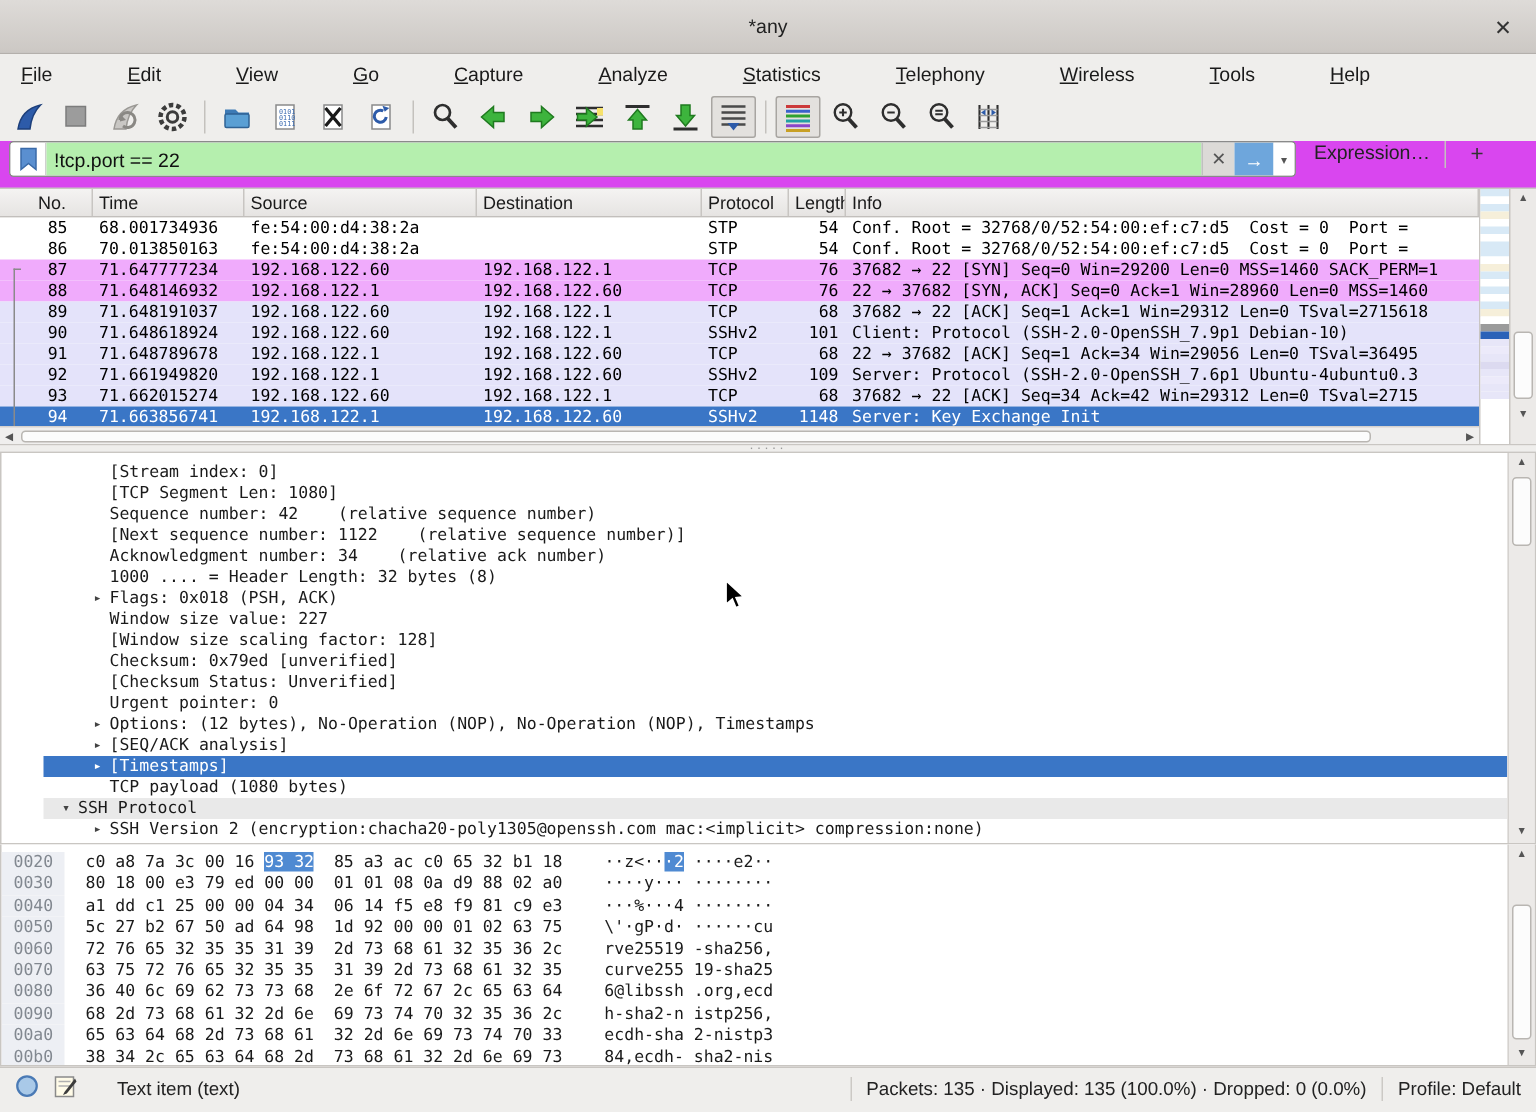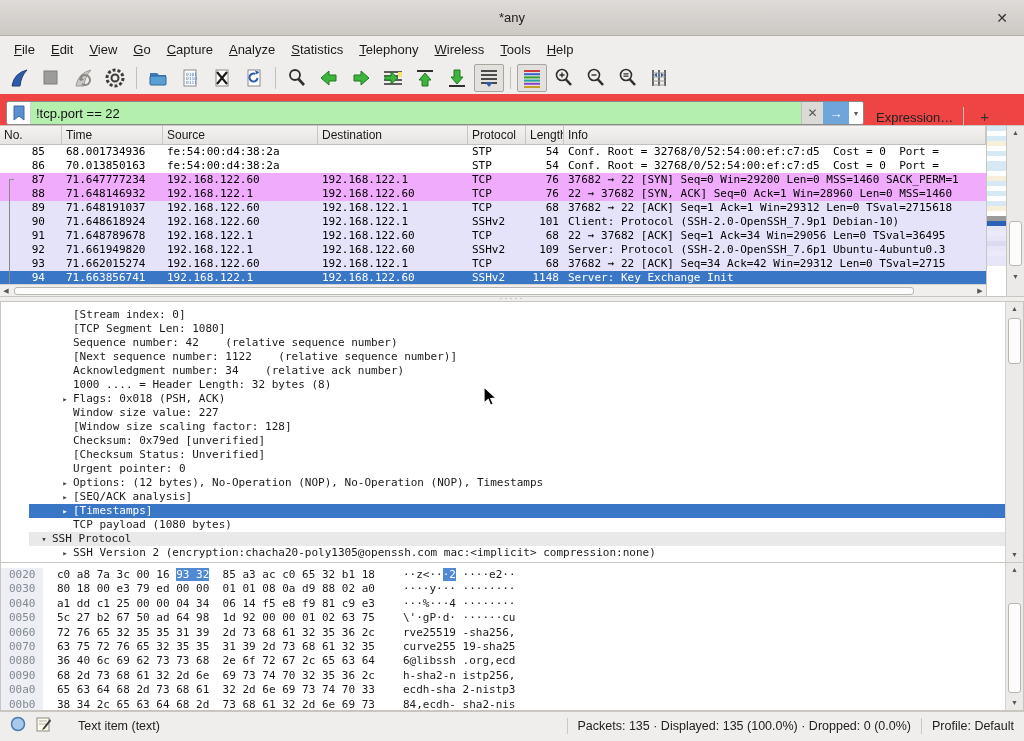--- a/index.html
+++ b/index.html
@@ -6,33 +6,33 @@
   html,body { width:1024px; height:741px; overflow:hidden; }
   body { font-family:"Liberation Sans","DejaVu Sans",sans-serif; font-size:13px; color:#1a1a1a; background:#efeeec; position:relative; }
   .mono { font-family:"DejaVu Sans Mono","Liberation Mono",monospace; }
 
   
   #titlebar { height:36px; background:linear-gradient(#dedbd8,#ccc8c4); border-bottom:1px solid #b4b0ac; display:flex; align-items:center; justify-content:center; position:relative; }
   #title-text { font-size:13px; color:#222; }
   #close-btn { position:absolute; right:12px; top:8px; width:20px; height:20px; text-align:center; line-height:20px; font-size:14px; color:#333; cursor:default; }
 
   
-  #menubar { height:26px; background:#efeeec; display:flex; align-items:center; padding-left:6px; }
+  #menubar { height:26px; background:#efeeec; display:flex; align-items:center; padding-left:6px;gap:34px; }
   .menu-item { padding:3px 8px; display:inline-block; }
   .menu-item::first-letter { text-decoration:underline; }
 
   
   #toolbar { height:32px; background:#efeeec; display:flex; align-items:center; padding-left:4px; gap:2px; }
   .tbtn { width:30px; height:28px; display:flex; align-items:center; justify-content:center; border:1px solid transparent; border-radius:2px; }
   .tbtn.pressed { background:#e3e1de; border:1px solid #a8a5a1; }
   .tsep { width:1px; height:22px; background:#c4c1bd; margin:0 4px; }
   .tbtn svg { display:block; }
 
   
-  #filterbar { height:32px; background:#ef4444; border-bottom:1px solid #c9c6c2; display:flex; align-items:flex-end; padding:0 6px; }
+  #filterbar { height:32px; background:#d946ef; border-bottom:1px solid #c9c6c2; display:flex; align-items:flex-start; padding:0 6px; }
   #filter-field { flex:0 0 858px; height:24px; border:1px solid #8a8a8a; border-radius:3px; background:#fff; display:flex; align-items:center; overflow:hidden; }
   #bookmark-btn { width:24px; height:22px; background:#fff; border-right:1px solid #d0d0d0; display:flex; align-items:center; justify-content:center; }
   #filter-input { flex:1; height:22px; background:#b5efae; border:none; outline:none; font-size:13px; padding-left:5px; color:#111; font-family:"Liberation Sans","DejaVu Sans",sans-serif; }
   #filter-clear { width:22px; height:22px; background:#dcdad7; color:#555; display:flex; align-items:center; justify-content:center; font-size:12px; border-left:1px solid #c0c0c0; }
   #filter-apply { width:26px; height:22px; background:#6ea6dc; display:flex; align-items:center; justify-content:center; color:#fff; font-size:13px; }
   #filter-drop { width:14px; height:22px; display:flex; align-items:center; justify-content:center; font-size:8px; color:#555; background:#fff; }
   #expression-btn { margin-left:12px; color:#222; }
   #filter-sep2 { width:1px; height:18px; background:#c4c1bd; margin:0 10px; }
   #add-filter-btn { font-size:15px; color:#333; padding:0 6px; }
 
@@ -263,21 +263,21 @@
     <span id="filter-drop">▾</span>
   </div>
   <span id="expression-btn">Expression…</span>
   <span id="filter-sep2"></span>
   <span id="add-filter-btn">+</span>
 </div>
 
 <div id="plist-wrap">
   <div id="plist-main">
     <div id="plist-header">
-        <div class="hcell c0" style="text-align: left;">No.</div>
+        <div class="hcell c0" style="text-align: right;">No.</div>
         <div class="hcell c1">Time</div>
         <div class="hcell c2">Source</div>
         <div class="hcell c3">Destination</div>
         <div class="hcell c4">Protocol</div>
         <div class="hcell c5" style="text-align: center;">Length</div>
         <div class="hcell c6">Info</div>
       </div>
     <div id="plist-rows" class="mono">
       <div id="conv-bracket"></div>
     <div class="prow st-white">

